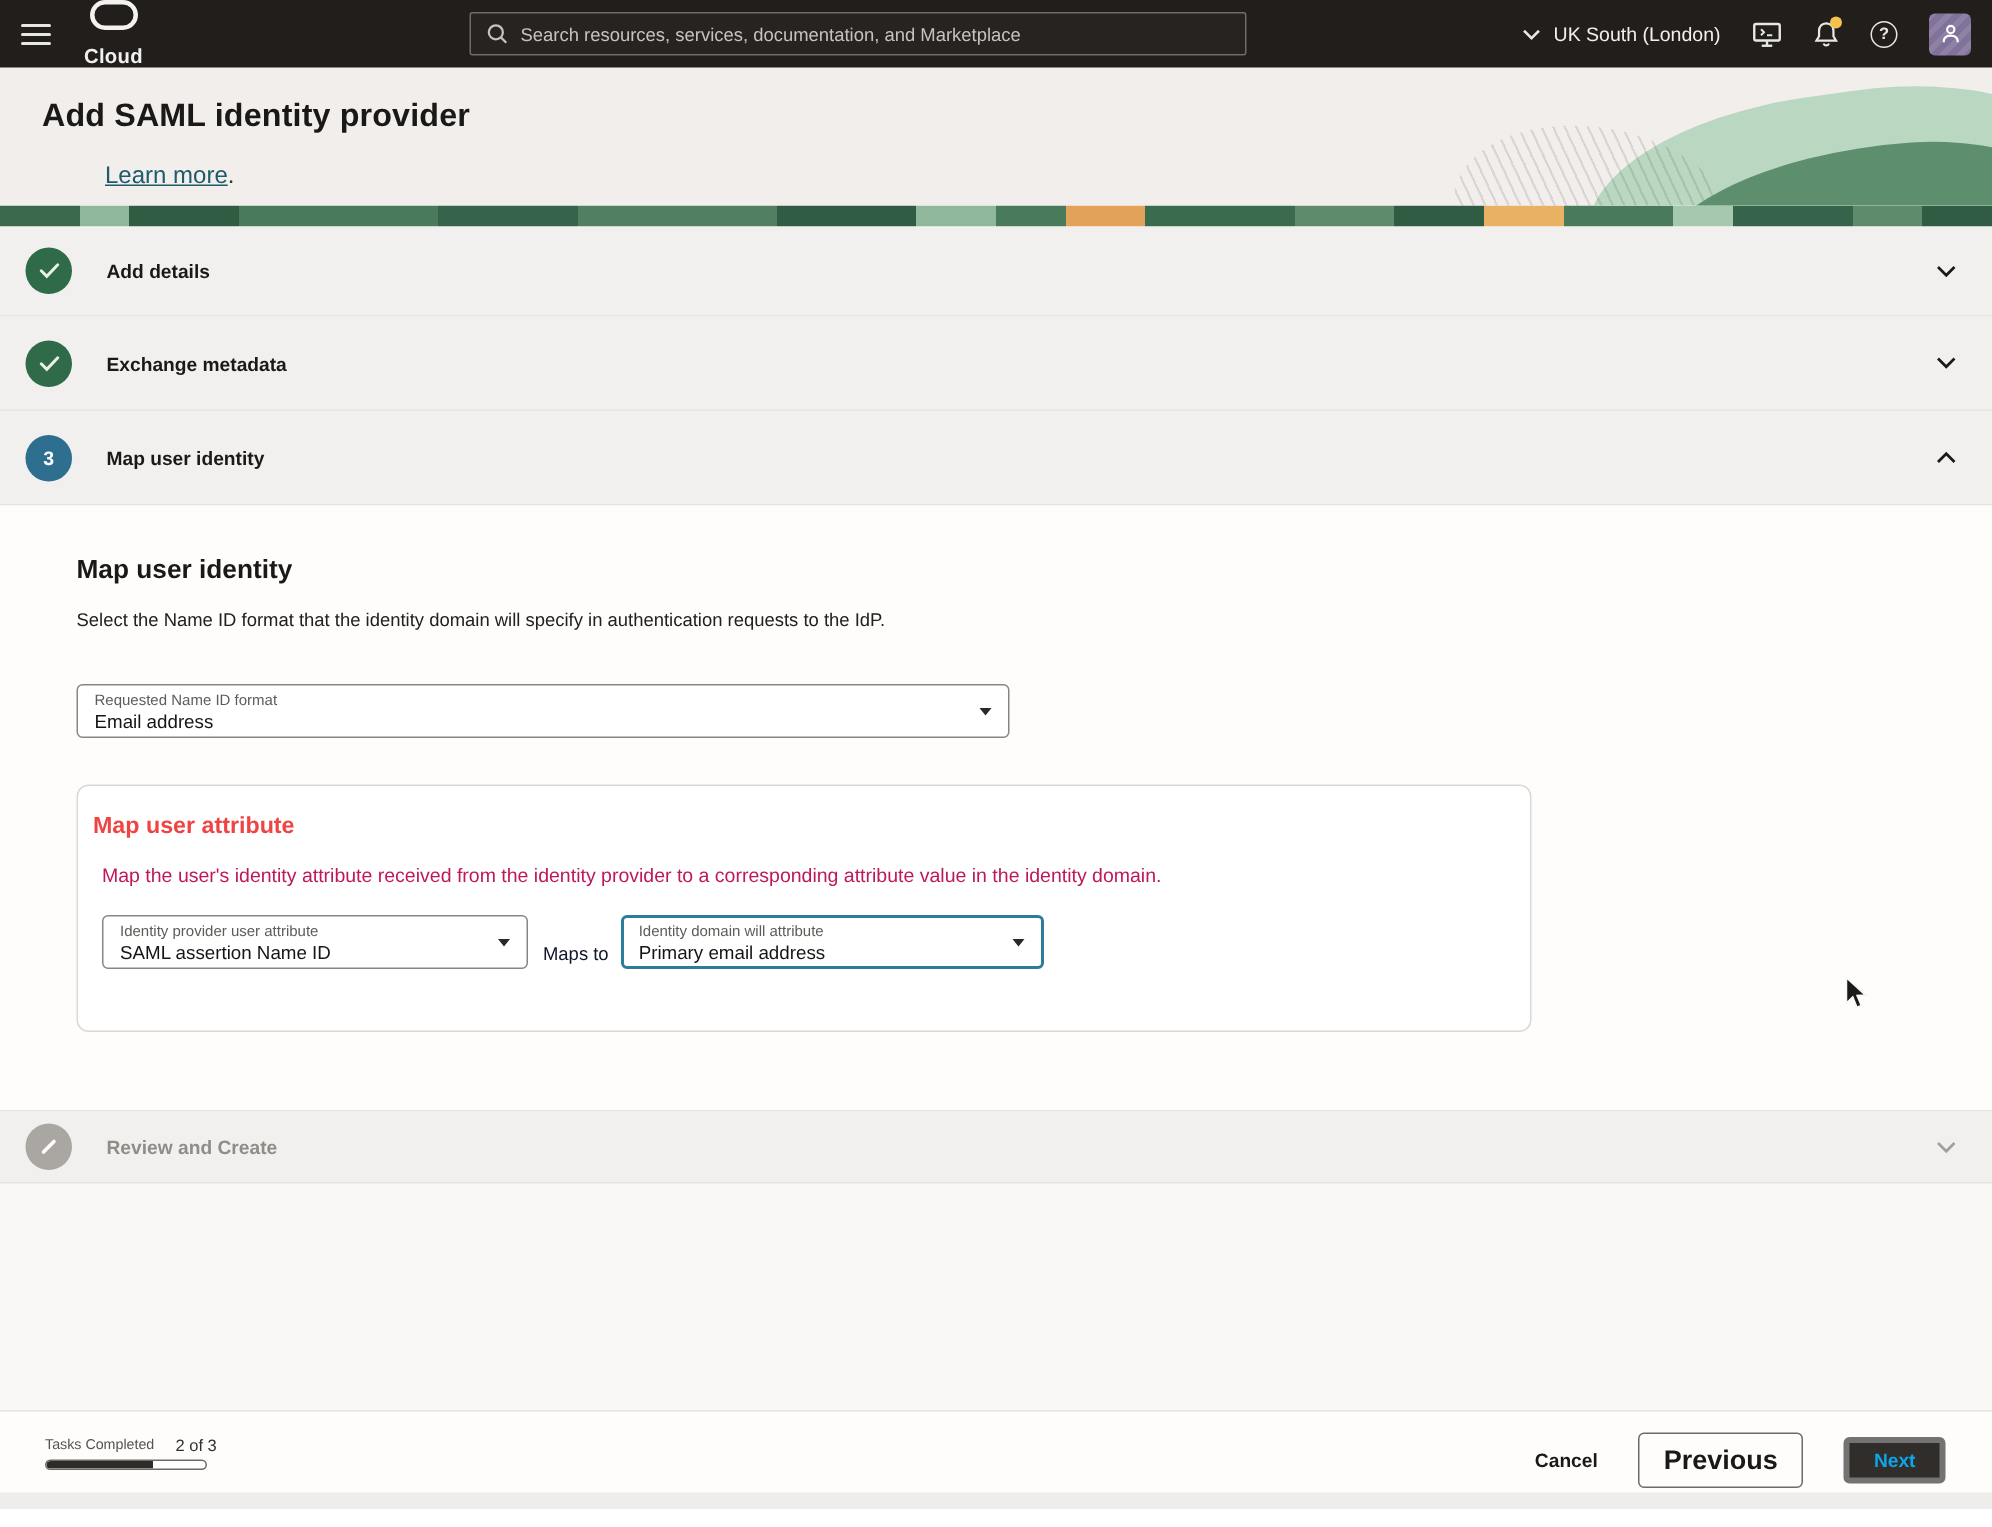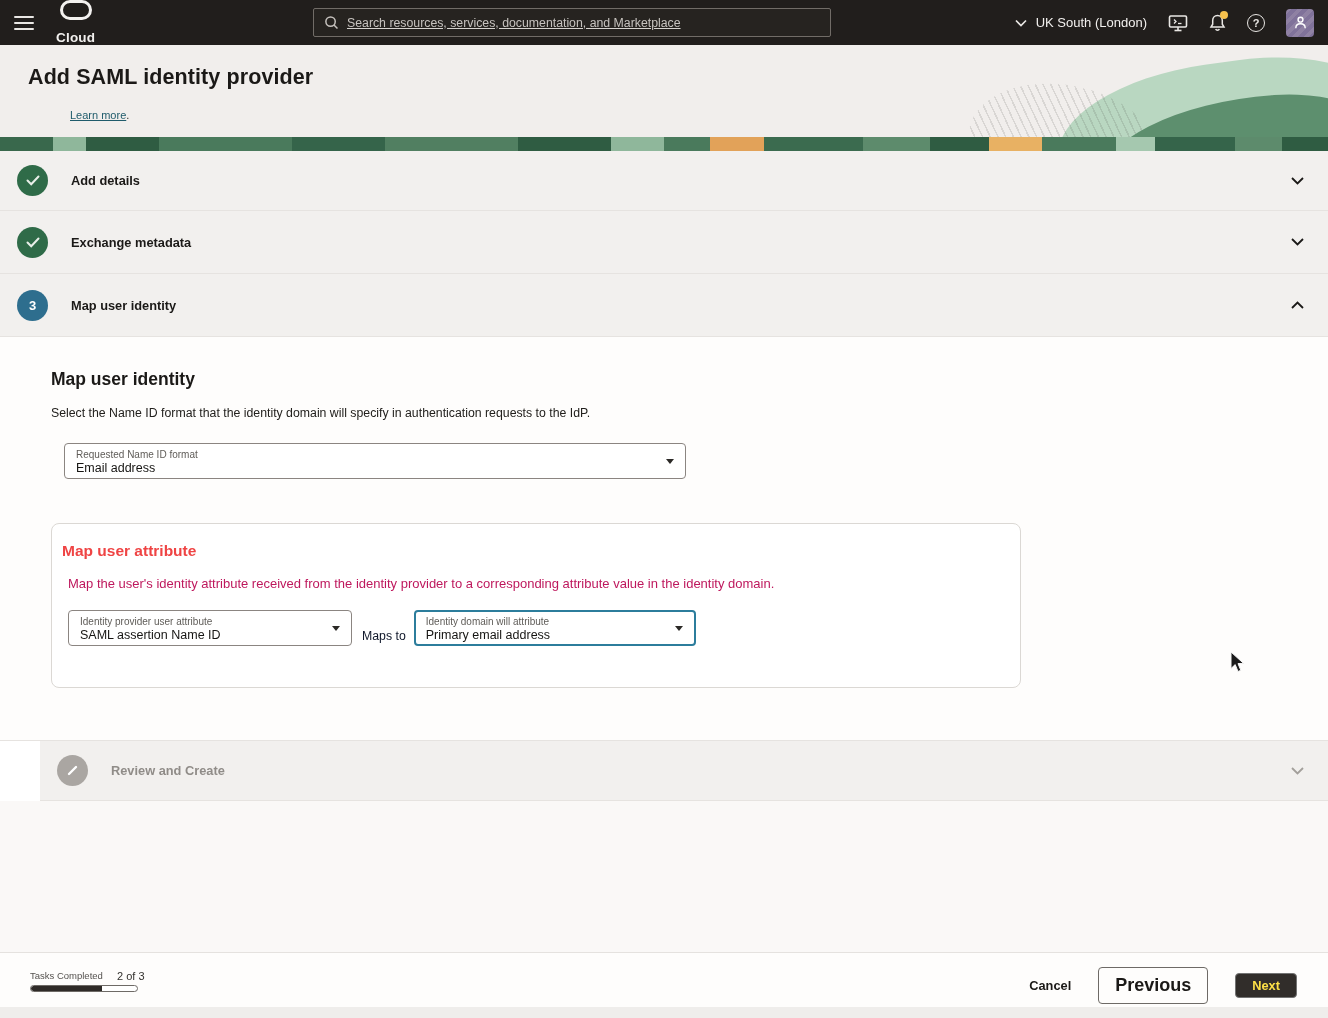--- a/index.html
+++ b/index.html
@@ -19,41 +19,41 @@
   .brand { display:flex; align-items:center; gap:10px;flex-direction:column; }
   .oracle-pill { width:32px; height:20px; border:3.5px solid #f4f2f0; border-radius:10px; }
   .brand-name { color:#f2f0ee; font-size:13.5px; font-weight:700; letter-spacing:.2px; }
   .search-wrap { position:absolute; left:313px; top:8px; width:518px; }
   .search-box {
     display:flex; align-items:center; width:100%; height:29px;
     background:#262320; border:1px solid #716c67; border-radius:2px; padding:0 10px; gap:8px;
   }
   .search-box input {
     flex:1; background:transparent; border:none; outline:none;
-    color:#d5d2ce; font-size:12.3px; font-family:"Liberation Sans", sans-serif;text-decoration:underline;
+    color:#d5d2ce; font-size:12.3px; font-family:"Liberation Sans", sans-serif;
   }
   .search-box input::placeholder { color:#c6c2be; opacity:1; }
   .topbar-right { margin-left:auto; display:flex; align-items:center; gap:21px; }
   .region { display:flex; align-items:center; gap:9px; color:#f2f0ee; font-size:13px; cursor:pointer; }
   .icon-btn { display:flex; align-items:center; justify-content:center; cursor:pointer; position:relative; }
   .help-circle {
     width:18px; height:18px; border:1.6px solid #e9e7e4; border-radius:50%;
     color:#e9e7e4; font-size:11px; font-weight:700; display:flex; align-items:center; justify-content:center;
   }
   .bell-badge { position:absolute; top:-3px; right:-2px; width:8px; height:8px; border-radius:50%; background:#f6c14d; }
   .avatar {
     width:28px; height:28px; border-radius:4px; cursor:pointer;
     background:repeating-linear-gradient(135deg,#8f81a3 0 4px,#80729a 4px 8px);
     display:flex; align-items:center; justify-content:center;
   }
 
   
   .page-header { height:92px; background:#f1eeec; position:relative; overflow:hidden; }
   .page-title { position:absolute; left:28px; top:20px; font-size:21.5px; font-weight:700; color:#1b1917; letter-spacing:.1px; }
-  .learn-more-row { position:absolute; left:28px; top:64px; font-size:11px; color:#33312e;padding-left:42px; }
+  .learn-more-row { position:absolute; left:28px; top:64px; font-size:16px; color:#33312e;padding-left:42px; }
   .learn-more { color:#1f5b6b; text-decoration:underline; cursor:pointer; }
   .art-blob1 { position:absolute; right:-60px; top:18px; width:330px; height:150px; background:#b9d7c1; border-radius:50% 45% 55% 50%; transform:rotate(-8deg); }
   .art-blob2 { position:absolute; right:-70px; top:52px; width:300px; height:110px; background:#5d8f6e; border-radius:60% 40% 50% 50%/70% 60% 40% 30%; transform:rotate(-4deg); }
   .art-lines { position:absolute; right:170px; top:40px; width:190px; height:120px; border-radius:50%;
     background:repeating-linear-gradient(55deg, rgba(70,70,65,.14) 0 1.5px, transparent 1.5px 7px); transform:rotate(10deg); }
 
   
   .band {
     height:14px; width:100%;
     background:linear-gradient(90deg,
@@ -92,21 +92,21 @@
     padding:5px 30px 4px 11px; cursor:pointer;
   }
   .select .sel-label { font-size:10px; color:#5f5c58; display:block; line-height:12px; }
   .select .sel-value { font-size:12.5px; color:#161513; display:block; line-height:15px; }
   .select .caret {
     position:absolute; right:11px; top:50%; margin-top:-2px;
     width:0; height:0; border-left:4.5px solid transparent; border-right:4.5px solid transparent;
     border-top:5px solid #2b2926;
   }
   .select.focused { border:2px solid #2c7d9c; padding:4px 29px 3px 10px; }
-  .sel-nameid { position:absolute; left:51px; top:106px; width:622px; height:36px;margin-left:13px; }
+  .sel-nameid { position:absolute; left:51px; top:119px; width:622px; height:36px; }
 
   .attr-card {
     position:absolute; left:51px; top:186px; width:970px; height:165px;
     background:#fff; border:1px solid #dbd8d4; border-radius:8px;
   }
   .attr-card h3 { position:absolute; left:10px; top:18px; font-size:15.5px; font-weight:700; color:#ef4444; }
   .attr-desc { position:absolute; left:16px; top:52px; font-size:13px; color:#be185d; }
   .attr-row { position:absolute; left:16px; top:86px; display:flex; align-items:flex-end; }
   .sel-idp { width:284px; height:36px; }
   .maps-to { font-size:12.3px; color:#0f172a; margin:0 8px 3px 10px; white-space:nowrap; }
@@ -124,22 +124,22 @@
     border:1px solid #6e6a66; border-radius:4px; background:#fff; overflow:hidden;
   }
   .progress-fill { height:100%; background:#2f2b28; border-radius:3px 0 0 3px; }
   .footer-btns { position:absolute; right:31px; top:14px; display:flex; align-items:center; gap:27px; }
   .btn-cancel { font-size:12.8px; font-weight:700; color:#1b1917; cursor:pointer; background:none; border:none; font-family:"Liberation Sans", sans-serif; }
   .btn-prev {
     font-size:18px; font-weight:700; color:#1b1917; background:#fefdfc;
     border:1px solid #6e6a66; border-radius:4px; padding:7px 16px; cursor:pointer; font-family:"Liberation Sans", sans-serif;
   }
   .btn-next {
-    font-size:12.8px; font-weight:700; color:#fde047; background:#312d2a;
-    border:1px solid #737373; border-radius:4px; padding:4px 16px; cursor:pointer; font-family:"Liberation Sans", sans-serif;
+    font-size:12.8px; font-weight:700; color:#0ea5e9; background:#312d2a;
+    border:4px solid #737373; border-radius:4px; padding:4px 16px; cursor:pointer; font-family:"Liberation Sans", sans-serif;
   }
   .bottom-strip { position:absolute; left:0; bottom:0; width:100%; height:11px; background:#efedeb; }
 
   .cursor { position:absolute; left:1230px; top:651px; z-index:50; pointer-events:none; }
 </style>
 </head>
 <body>
 
 <header class="topbar">
   <div class="hamburger">
@@ -266,21 +266,21 @@
       <span class="maps-to">Maps to</span>
       <div class="select sel-domain focused">
         <span class="sel-label">Identity domain will attribute</span>
         <span class="sel-value">Primary email address</span>
         <span class="caret"></span>
       </div>
     </div>
   </div>
 </section>
 
-<div class="acc-row disabled" style="height:60px;margin-left:40px;">
+<div class="acc-row disabled" style="height:48px;">
   <div class="step-circle todo">
     <svg width="13" height="13" viewBox="0 0 13 13">
         <line x1="3" y1="10" x2="10" y2="3" stroke="#ffffff" stroke-width="2.4" stroke-linecap="round"></line>
       </svg>
   </div>
   <span class="acc-label">Review and Create</span>
   <span class="acc-chevron">
     <svg width="13" height="8" viewBox="0 0 13 8">
         <polyline points="1,1 6.5,6.5 12,1" fill="none" stroke="#a39f9b" stroke-width="1.8"></polyline>
       </svg>

